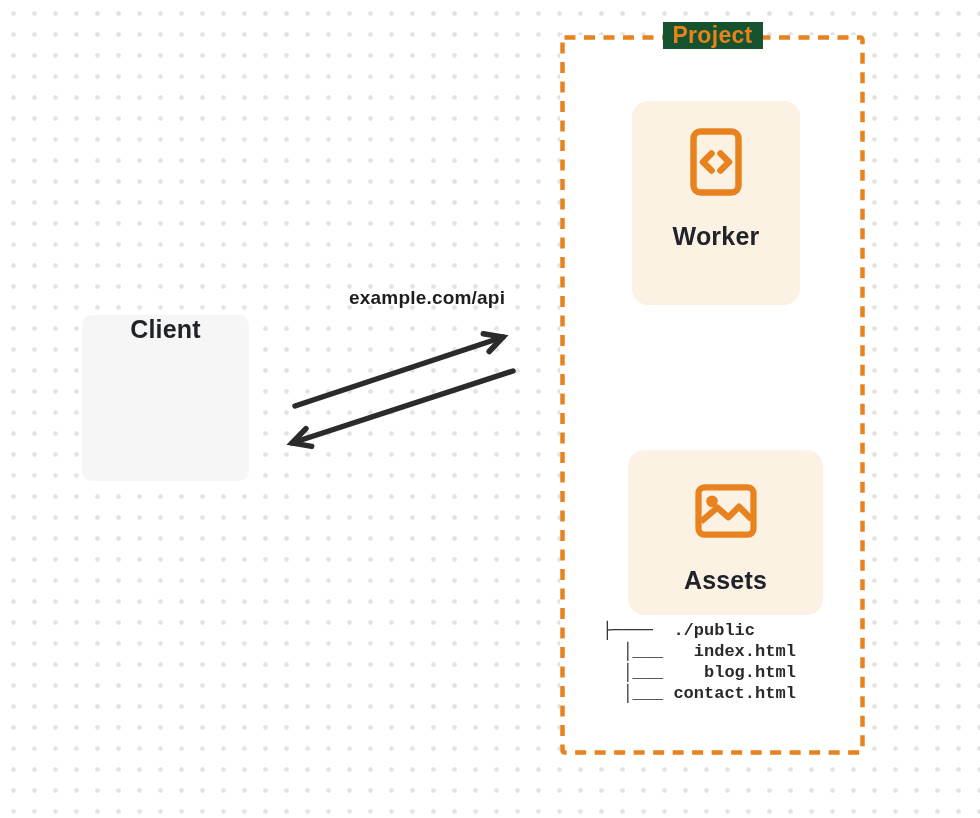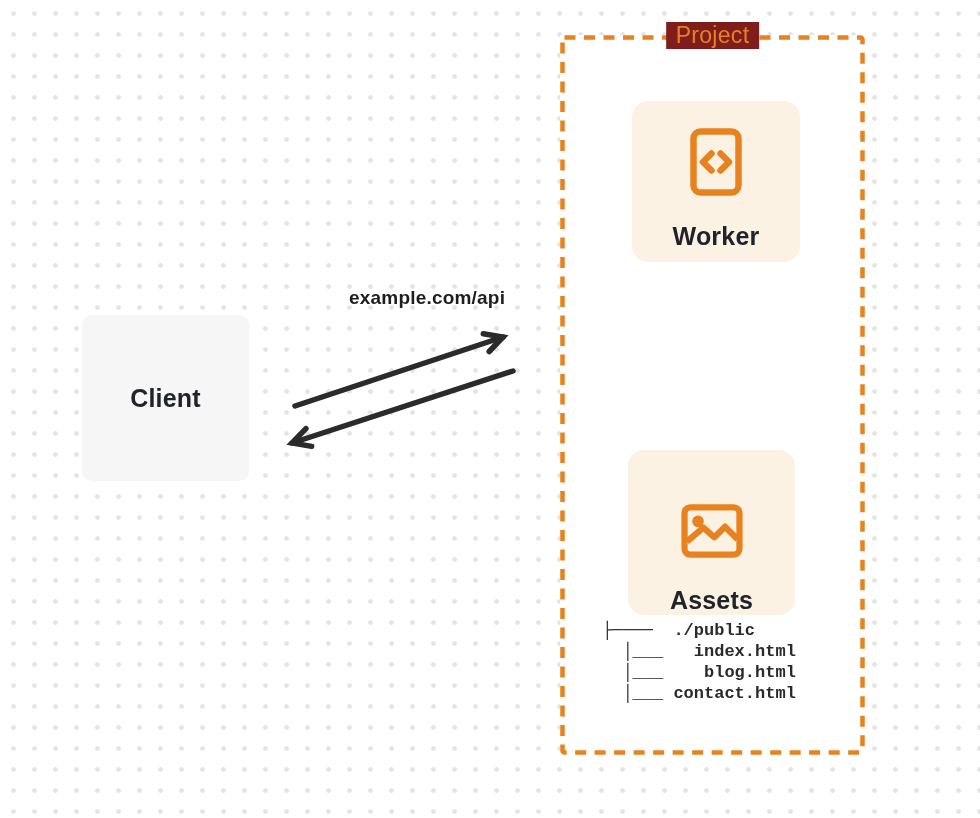--- a/index.html
+++ b/index.html
@@ -22,52 +22,52 @@
     overflow:hidden;
   }
 
   
   .arrows-layer{position:absolute;left:0;top:0;width:980px;height:818px;z-index:3;pointer-events:none;}
 
   
   .client-box{
     position:absolute;left:82px;top:315px;width:167px;height:166px;
     background:var(--client-bg);border-radius:10px;
-    display:flex;align-items:center;justify-content:center;z-index:2;
+    display:flex;align-items:flex-start;justify-content:center;z-index:2;
   }
   .client-box .box-label{
     font-size:25px;font-weight:700;color:var(--text-dark);letter-spacing:.2px;
   }
 
   
   .api-label{
     position:absolute;left:308px;top:287px;z-index:2;
     font-size:19px;font-weight:700;color:#1E1E1E;letter-spacing:.2px;margin-left:41px;
   }
 
   
   .project{
     position:absolute;left:560px;top:35px;width:305px;height:720px;
     background:#FFFFFF;z-index:1;
   }
   .project-border{position:absolute;left:0;top:0;width:305px;height:720px;}
   .project-title{
     position:absolute;top:-13px;left:50%;transform:translateX(-50%);
-    background:#7f1d1d;padding:0 10px;
-    font-size:23px;font-weight:400;color:var(--accent-orange);letter-spacing:.3px;
+    background:#14532d;padding:0 10px;
+    font-size:23px;font-weight:700;color:var(--accent-orange);letter-spacing:.3px;
     white-space:nowrap;
   }
 
   
   .card{
     position:absolute;background:var(--card-bg);border-radius:16px;
     display:flex;flex-direction:column;align-items:center;
   }
-  .worker-card{left:72px;top:66px;width:168px;height:161px;padding-top:27px;}
-  .assets-card{left:68px;top:415px;width:167px;height:165px;padding-top:34px;justify-content:flex-end;}
+  .worker-card{left:72px;top:66px;width:168px;height:204px;padding-top:27px;}
+  .assets-card{left:68px;top:415px;width:195px;height:165px;padding-top:34px;}
   .card .card-icon{color:var(--accent-orange);line-height:0;}
   .card .card-label{
     font-size:25px;font-weight:700;color:var(--text-dark);letter-spacing:.2px;
   }
   .worker-card .card-label{margin-top:26px;}
   .assets-card .card-label{margin-top:28px;}
 
   
   .file-tree{
     position:absolute;left:42px;top:585px;

